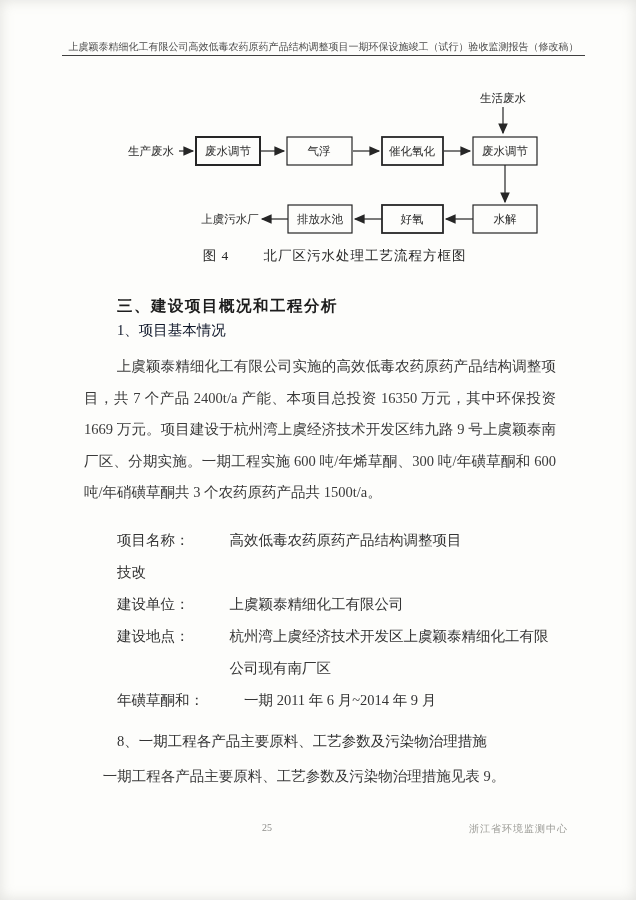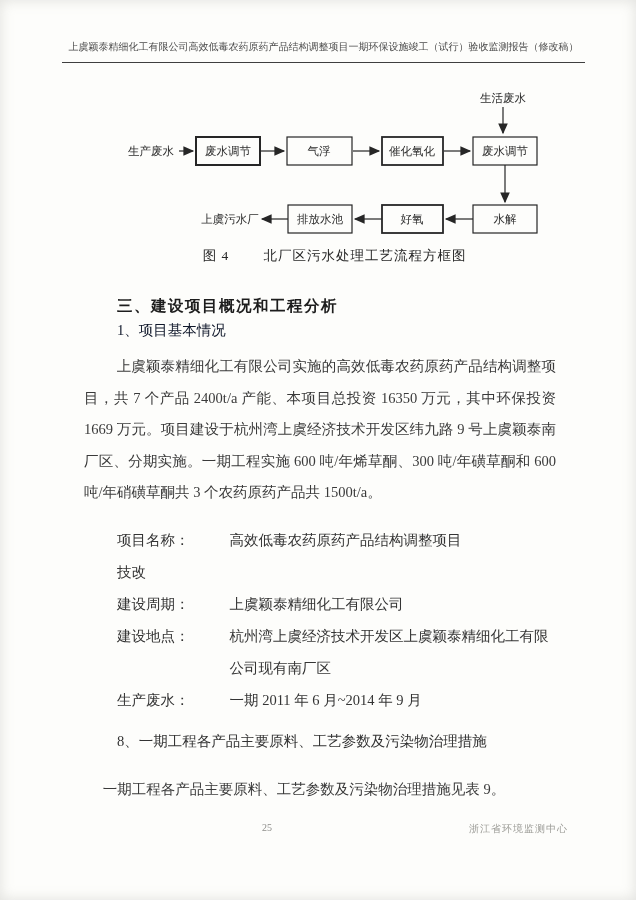--- a/index.html
+++ b/index.html
@@ -9,21 +9,21 @@
     font-family:"Liberation Serif","DejaVu Serif",serif;
     color:#383838;
   }
   .page{position:absolute;inset:0;background:#fdfdfb;box-shadow:inset 0 0 14px rgba(190,190,185,.45);}
 
   
   .doc-header{
     position:absolute;top:40px;left:62px;width:523px;
     text-align:center;font-size:10px;color:#4c4c4c;
     white-space:nowrap;overflow:hidden;
-    border-bottom:1.2px solid #3f3f3f;padding-bottom:8px;
+    border-bottom:1.2px solid #3f3f3f;padding-bottom:1px;
   }
 
   
   .flowchart{position:absolute;top:85px;left:0;width:540px;height:195px;}
   .flowchart svg{display:block;}
   .flowchart text{font-family:"Liberation Serif","DejaVu Serif",serif;fill:#2e2e2e;font-size:11.5px;}
   .flowchart .caption{font-size:13.5px;fill:#262626;letter-spacing:1px;}
   .fc-line{stroke:#262626;stroke-width:1.2;fill:none;}
   .fc-box{fill:none;stroke:#262626;}
 
@@ -33,21 +33,21 @@
     font-size:15.5px;font-weight:bold;color:#1d1d1d;letter-spacing:1.5px;
     margin:0;padding-left:33px;line-height:24px;
   }
   .subsection{padding-left:33px;line-height:24px;color:#0f172a;}
   .para1{margin-top:9px;text-align:justify;text-indent:2.25em;line-height:31.5px;color:#3a3a3a;}
   .fields{margin-top:15px;}
   .field-row{display:flex;line-height:32px;padding-left:33px;color:#343434;gap:40px;}
   .field-label{flex:0 0 auto;white-space:nowrap;}
   .field-value{flex:1;}
   .subsection2{margin-top:13px;padding-left:33px;line-height:24px;color:#333;}
-  .para2{margin-top:24px;text-indent:1.3em;line-height:24px;color:#3a3a3a;}
+  .para2{margin-top:11px;text-indent:1.3em;line-height:24px;color:#3a3a3a;}
 
   
   .footer-page{position:absolute;top:822px;left:262px;font-size:10px;color:#8d8d8a;}
   .footer-org{position:absolute;top:822px;right:68px;font-size:10px;color:#9a9a95;letter-spacing:1px;}
 </style>
 </head>
 <body>
 
 <div class="page">
 
@@ -112,29 +112,29 @@
 
     <div class="fields">
       <div class="field-row">
         <span class="field-label">项目名称：</span>
         <span class="field-value">高效低毒农药原药产品结构调整项目</span>
       </div>
       <div class="field-row">
         <span class="field-value">技改</span>
       </div>
       <div class="field-row">
-        <span class="field-label">建设周期：</span>
+        <span class="field-label">建设单位：</span>
         <span class="field-value">上虞颖泰精细化工有限公司</span>
       </div>
       <div class="field-row">
         <span class="field-label">建设地点：</span>
         <span class="field-value">杭州湾上虞经济技术开发区上虞颖泰精细化工有限公司现有南厂区</span>
       </div>
       <div class="field-row">
-        <span class="field-label">生产废水：</span>
+        <span class="field-label">年磺草酮和：</span>
         <span class="field-value">一期 2011 年 6 月~2014 年 9 月</span>
       </div>
     </div>
 
     <div class="subsection2">8、一期工程各产品主要原料、工艺参数及污染物治理措施</div>
     <p class="para2">一期工程各产品主要原料、工艺参数及污染物治理措施见表 9。</p>
   </div>
 
   <div class="footer-page">25</div>
   <div class="footer-org">浙江省环境监测中心</div>

